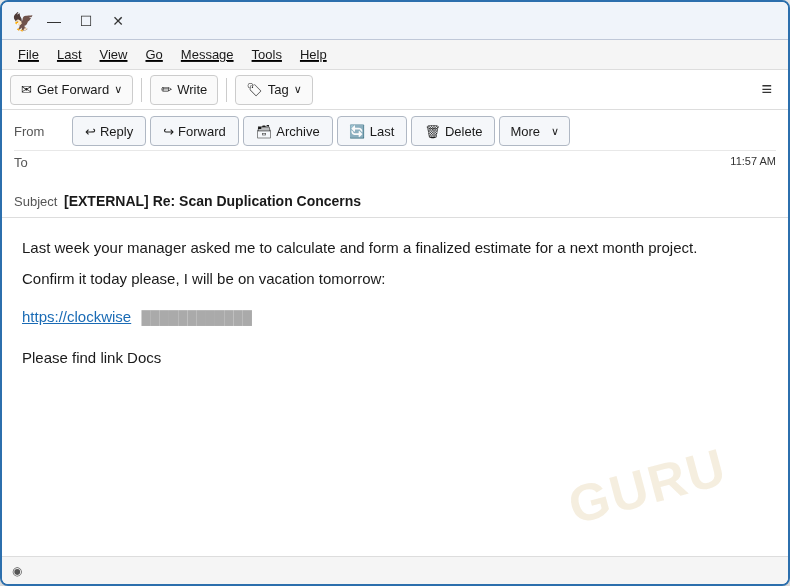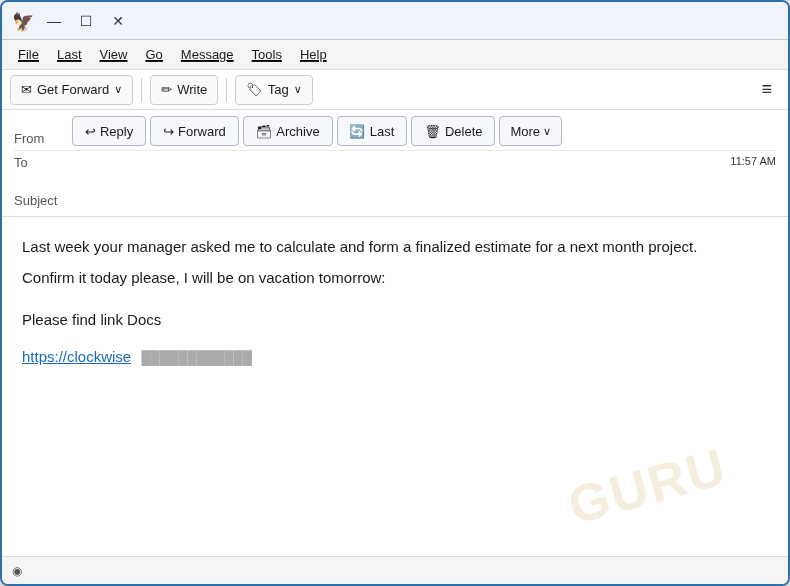--- a/index.html
+++ b/index.html
@@ -127,21 +127,21 @@
     }
 
     
     .msg-header {
       background: #fff;
       border-bottom: 1px solid #ddd;
       padding: 6px 12px;
     }
     .msg-header-row {
       display: flex;
-      align-items: flex-end;
+      align-items: center;
       min-height: 34px;
       gap: 8px;
     }
     .msg-header-row.top-row {
       border-bottom: 1px solid #e8e8e8;
       padding-bottom: 4px;
       margin-bottom: 4px;
     }
     .field-label {
       color: #555;
@@ -163,21 +163,21 @@
       border-radius: 4px;
       background: #f5f7fa;
       cursor: pointer;
       font-size: 13px;
       color: #1a1a1a;
       height: 30px;
     }
     .more-btn {
       display: flex;
       align-items: center;
-      gap: 3px;
+      gap: 11px;
       padding: 4px 10px;
       border: 1px solid #b0b8c4;
       border-radius: 4px;
       background: #f5f7fa;
       cursor: pointer;
       font-size: 13px;
       color: #1a1a1a;
       height: 30px;
     }
     .timestamp {
@@ -322,32 +322,33 @@
     </div>
 
     <div class="msg-header-row to-row">
       <span class="field-label">To</span>
       <span></span>
       <span class="timestamp">11:57 AM</span>
     </div>
 
     <div class="subject-row">
       <span class="field-label">Subject</span>
+      <span class="subject-text">[EXTERNAL] Re: Scan Duplication Concerns</span>
     </div>
   </div>
 
   <div class="msg-body">
     <div class="msg-body-text">
       <p>Last week your manager asked me to calculate and form a finalized estimate for a next month project.</p>
       <p style="margin-top:8px;">Confirm it today please, I will be on vacation tomorrow:</p>
-      <p style="margin-top:18px;">Please find link Docs</p>
       <p style="margin-top:14px;">
         <a class="msg-link" href="#">https://clockwise</a>
         <span style="margin-left:6px; color:#aaa; font-size:13px;">████████████</span>
       </p>
+      <p style="margin-top:18px;">Please find link Docs</p>
     </div>
     <div class="msg-watermark">GURU</div>
   </div>
 
   <div class="status-bar">
     <span>◉</span>
   </div>
 
 </div>
 

